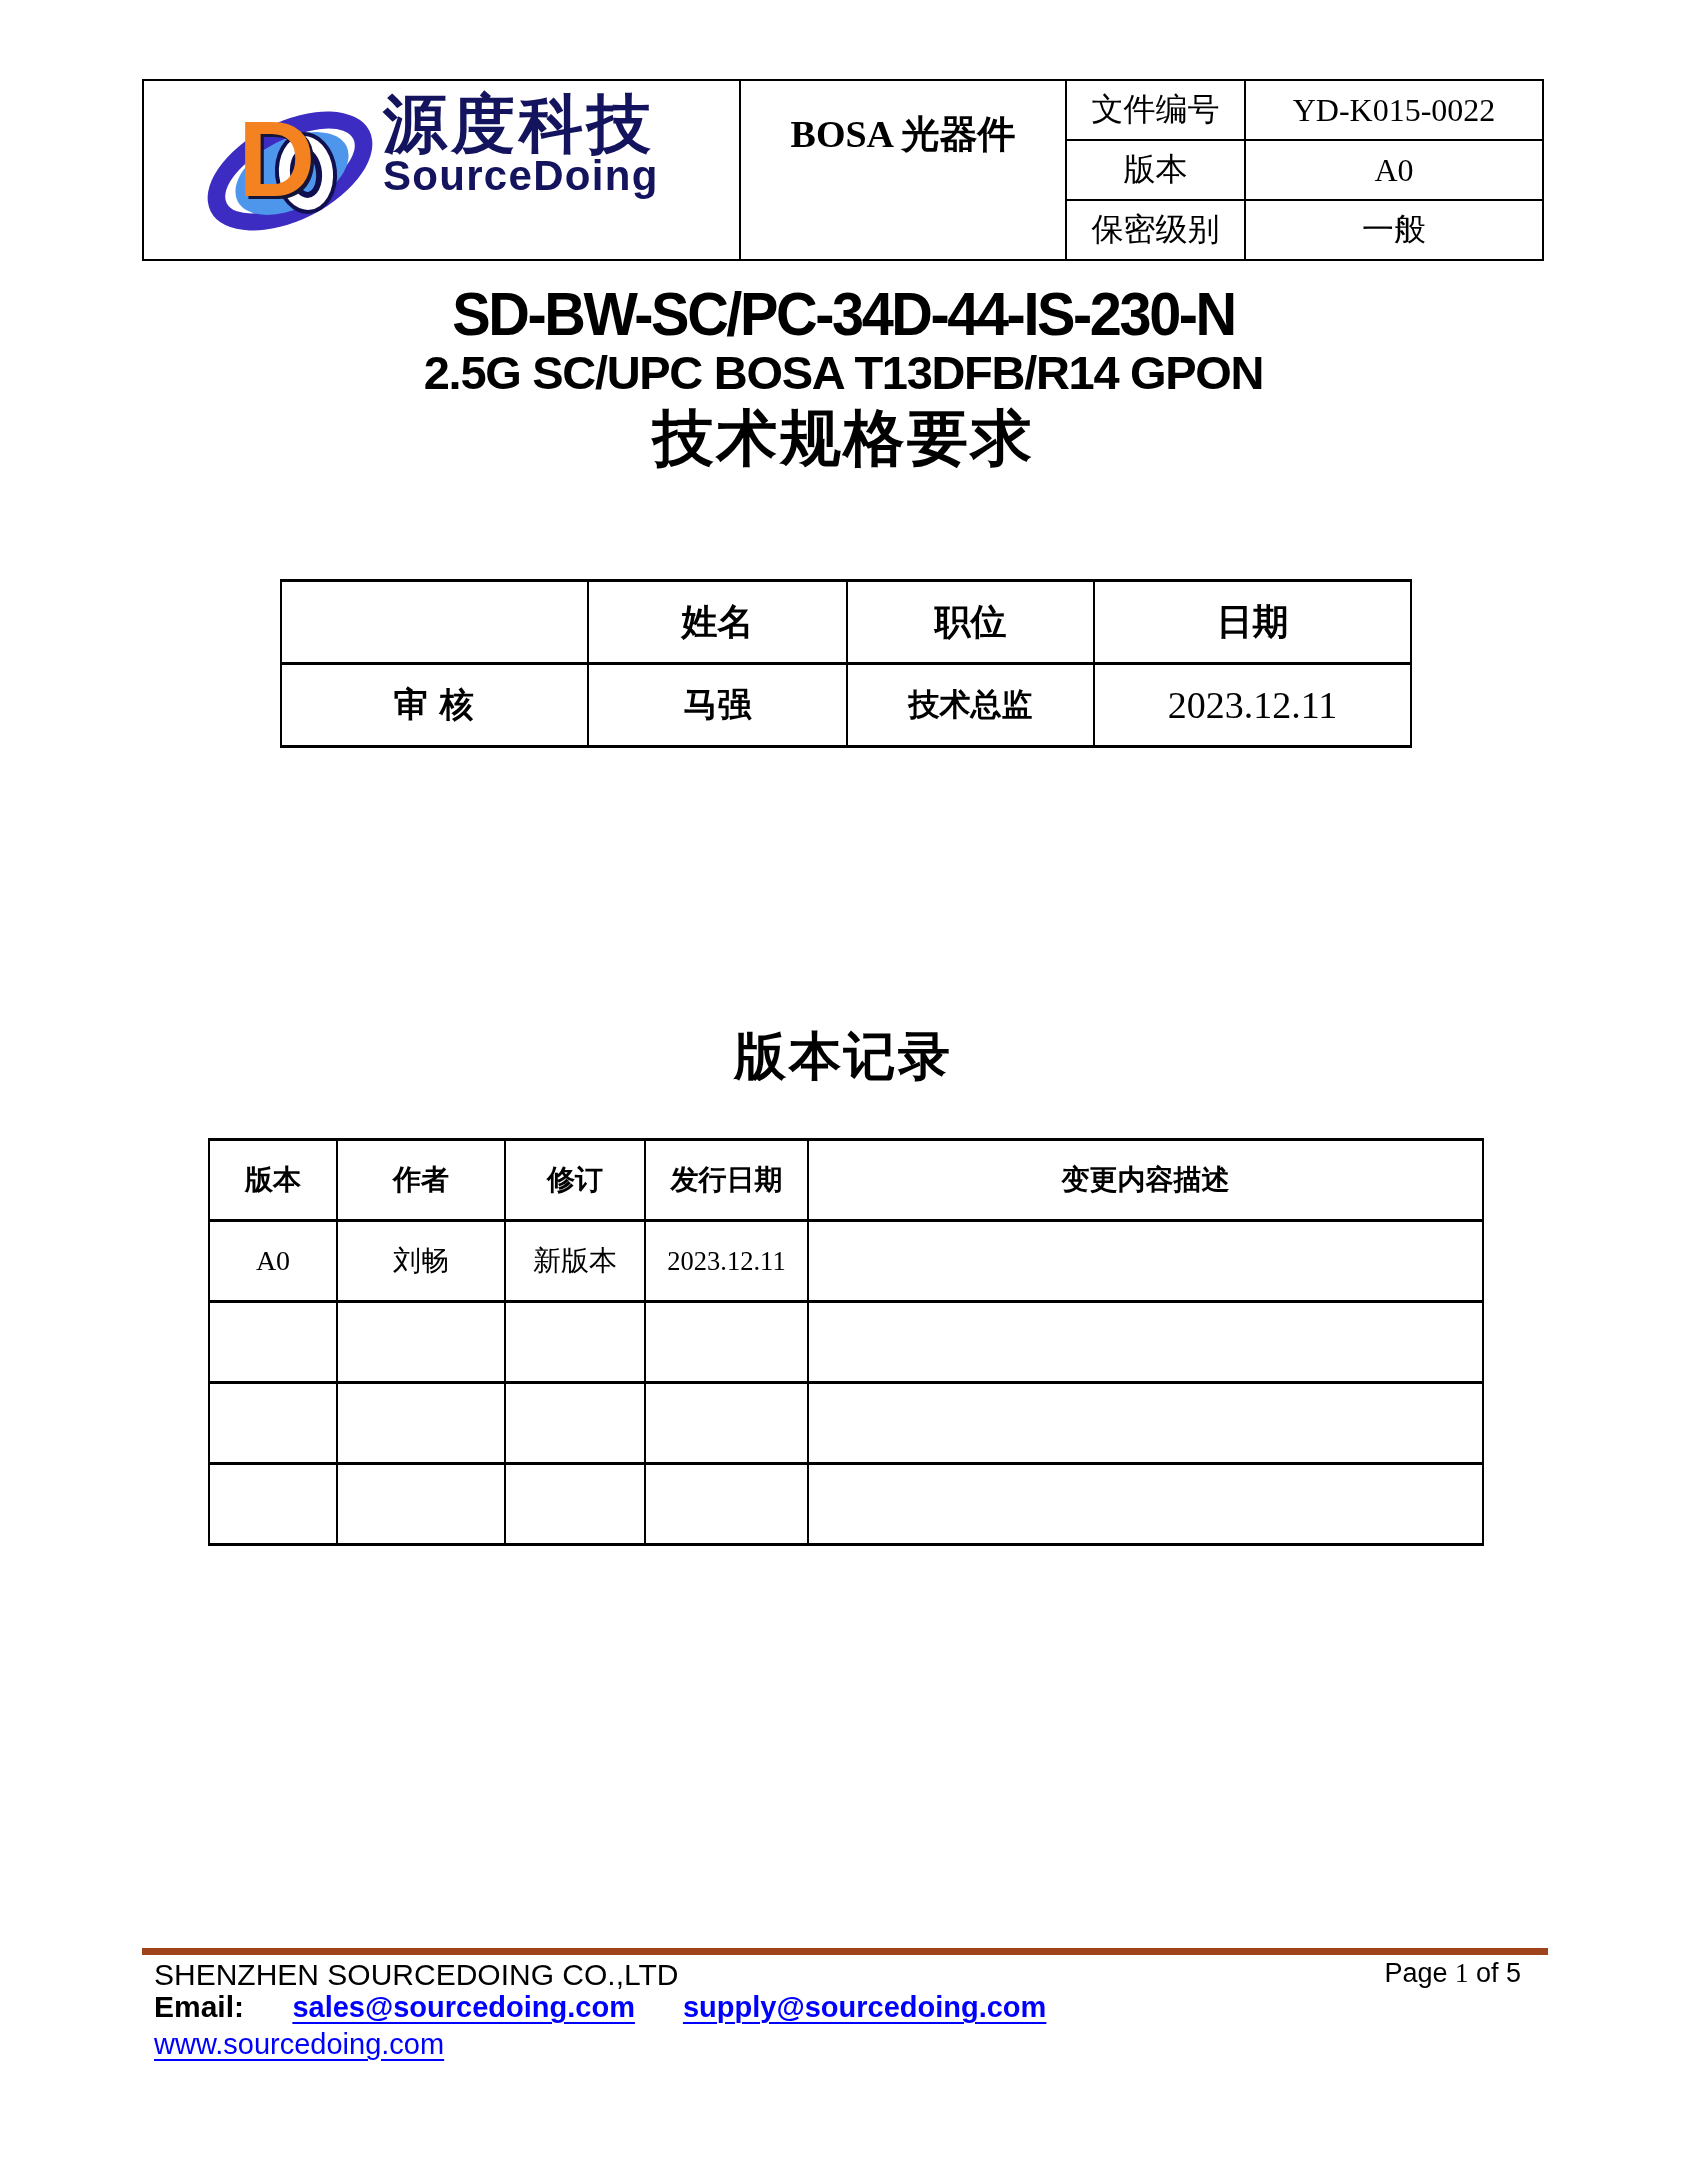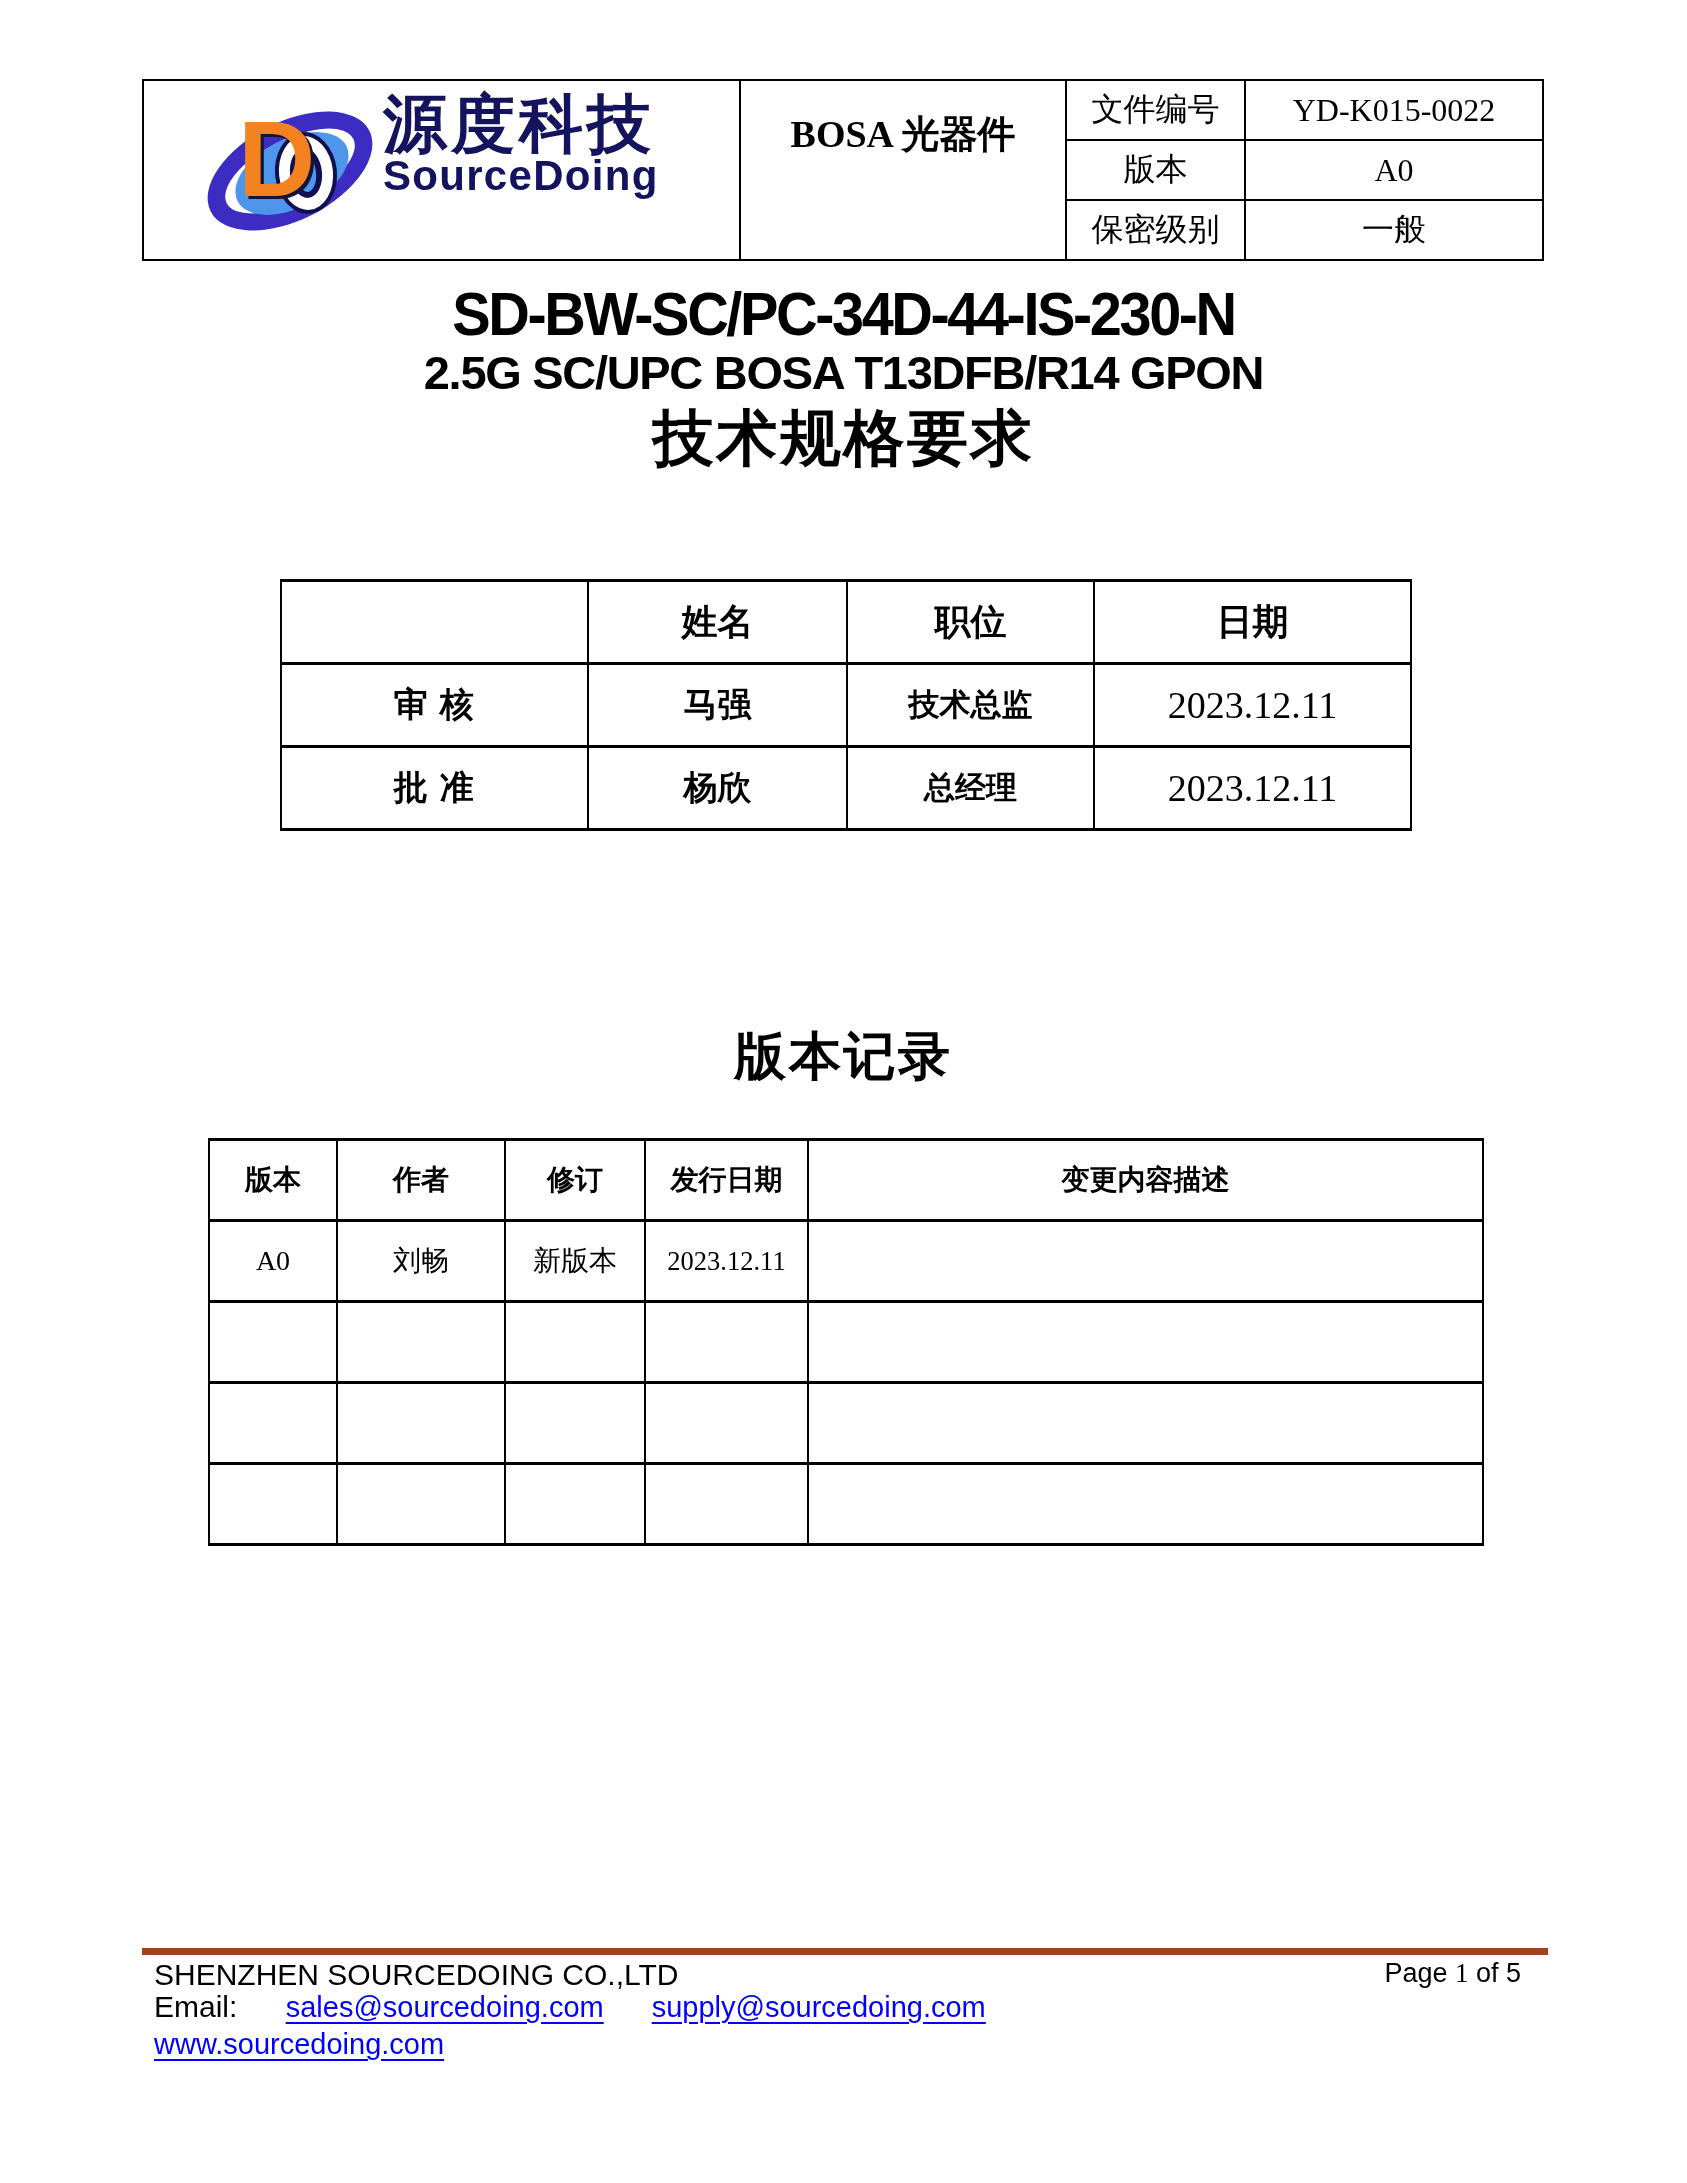--- a/index.html
+++ b/index.html
@@ -62,21 +62,21 @@
   .revision-table td{border:2px solid #000;border-top-width:3.3px;border-bottom-width:3.3px;
     text-align:center;vertical-align:middle;height:76px;}
   .revision-table .hdr{font-weight:bold;font-size:28px;}
   .rv{font-family:"Liberation Serif",serif;font-size:28px;}
   .rdate{font-family:"Liberation Serif",serif;font-size:26.5px;}
   
   .footer-rule{position:absolute;left:142px;top:1948px;width:1406px;height:6.6px;}
   .footer-company{position:absolute;left:154px;top:1958px;font-size:30px;}
   .footer-page{position:absolute;left:142px;top:1958px;width:1379px;text-align:right;font-size:27px;}
   .footer-page .num{font-family:"Liberation Serif",serif;}
-  .footer-email-row{position:absolute;left:154px;top:1990px;font-size:30px;}
+  .footer-email-row{position:absolute;left:154px;top:1990px;font-size:30px;font-weight:bold;}
   .footer-email-row a{font-size:29px;text-decoration:underline;text-underline-offset:5.3px;text-decoration-thickness:2px;}
   .gap1{display:inline-block;width:40px;}
   .gap2{display:inline-block;width:48px;}
   .footer-web-row{position:absolute;left:154px;top:2028px;font-size:29px;}
   .footer-web-row a{text-decoration:underline;text-underline-offset:5.3px;text-decoration-thickness:2px;}
 </style>
 </head>
 <body>
 
 <div class="page">
@@ -140,26 +140,20 @@
       <td class="hdr">姓名</td>
       <td class="hdr">职位</td>
       <td class="hdr">日期</td>
     </tr>
     <tr>
       <td class="role">审 核</td>
       <td class="pname">马强</td>
       <td class="ptitle">技术总监</td>
       <td class="pdate">2023.12.11</td>
     </tr>
-    <tr>
-      <td class="role">批 准</td>
-      <td class="pname">杨欣</td>
-      <td class="ptitle">总经理</td>
-      <td class="pdate">2023.12.11</td>
-    </tr>
   </tbody>
     </table>
 
   <div class="center-band revision-heading">版本记录</div>
 
   <table class="revision-table">
     <colgroup>
         <col style="width:128px">
         <col style="width:168px">
         <col style="width:140px">

